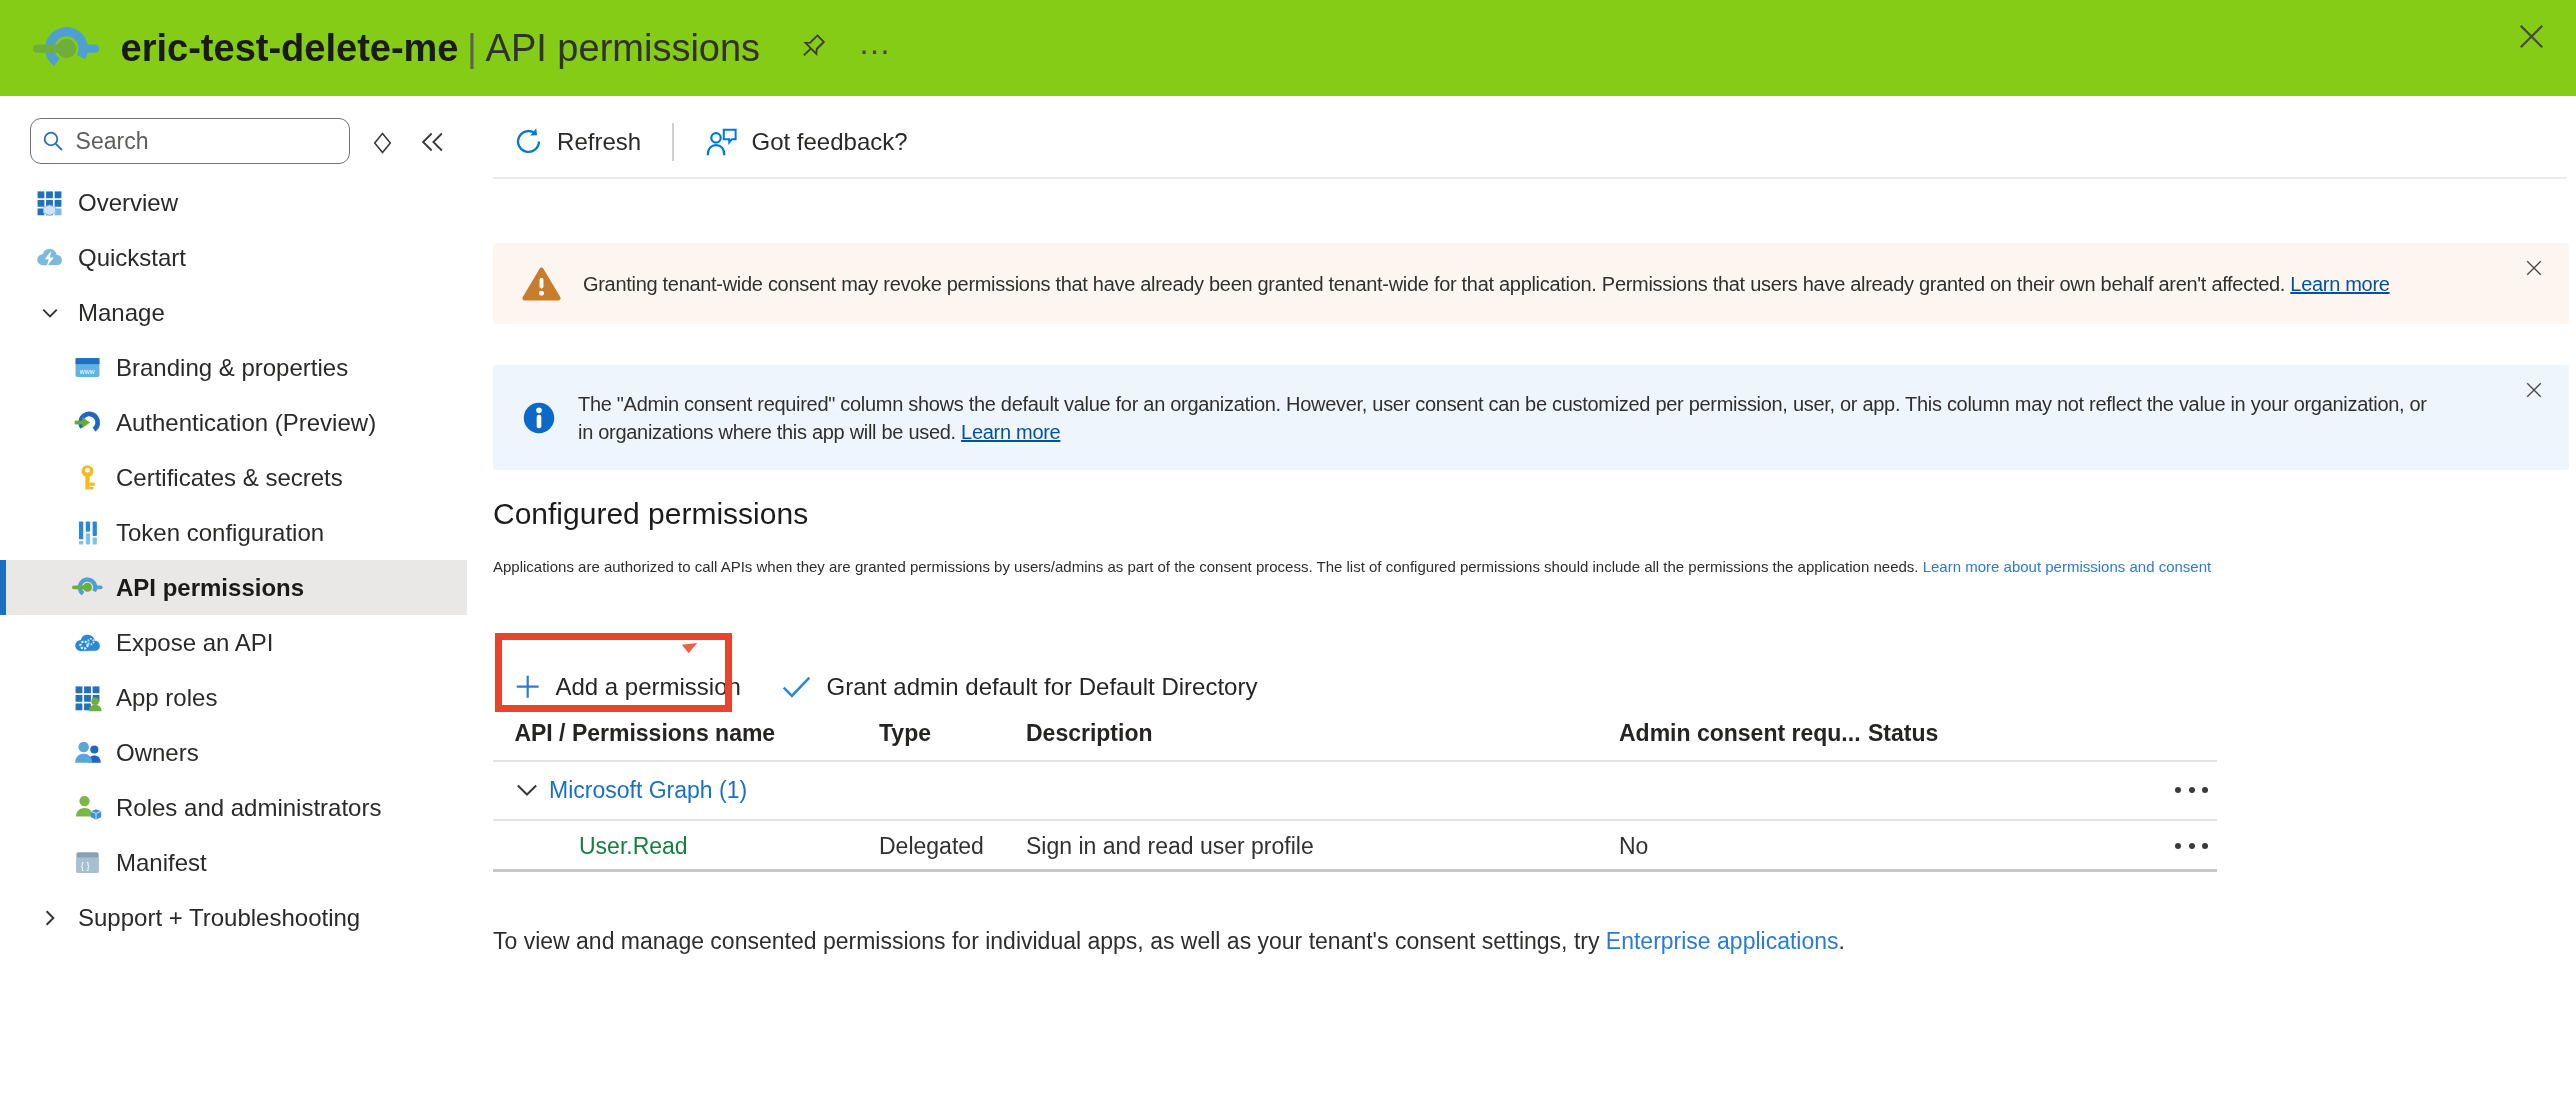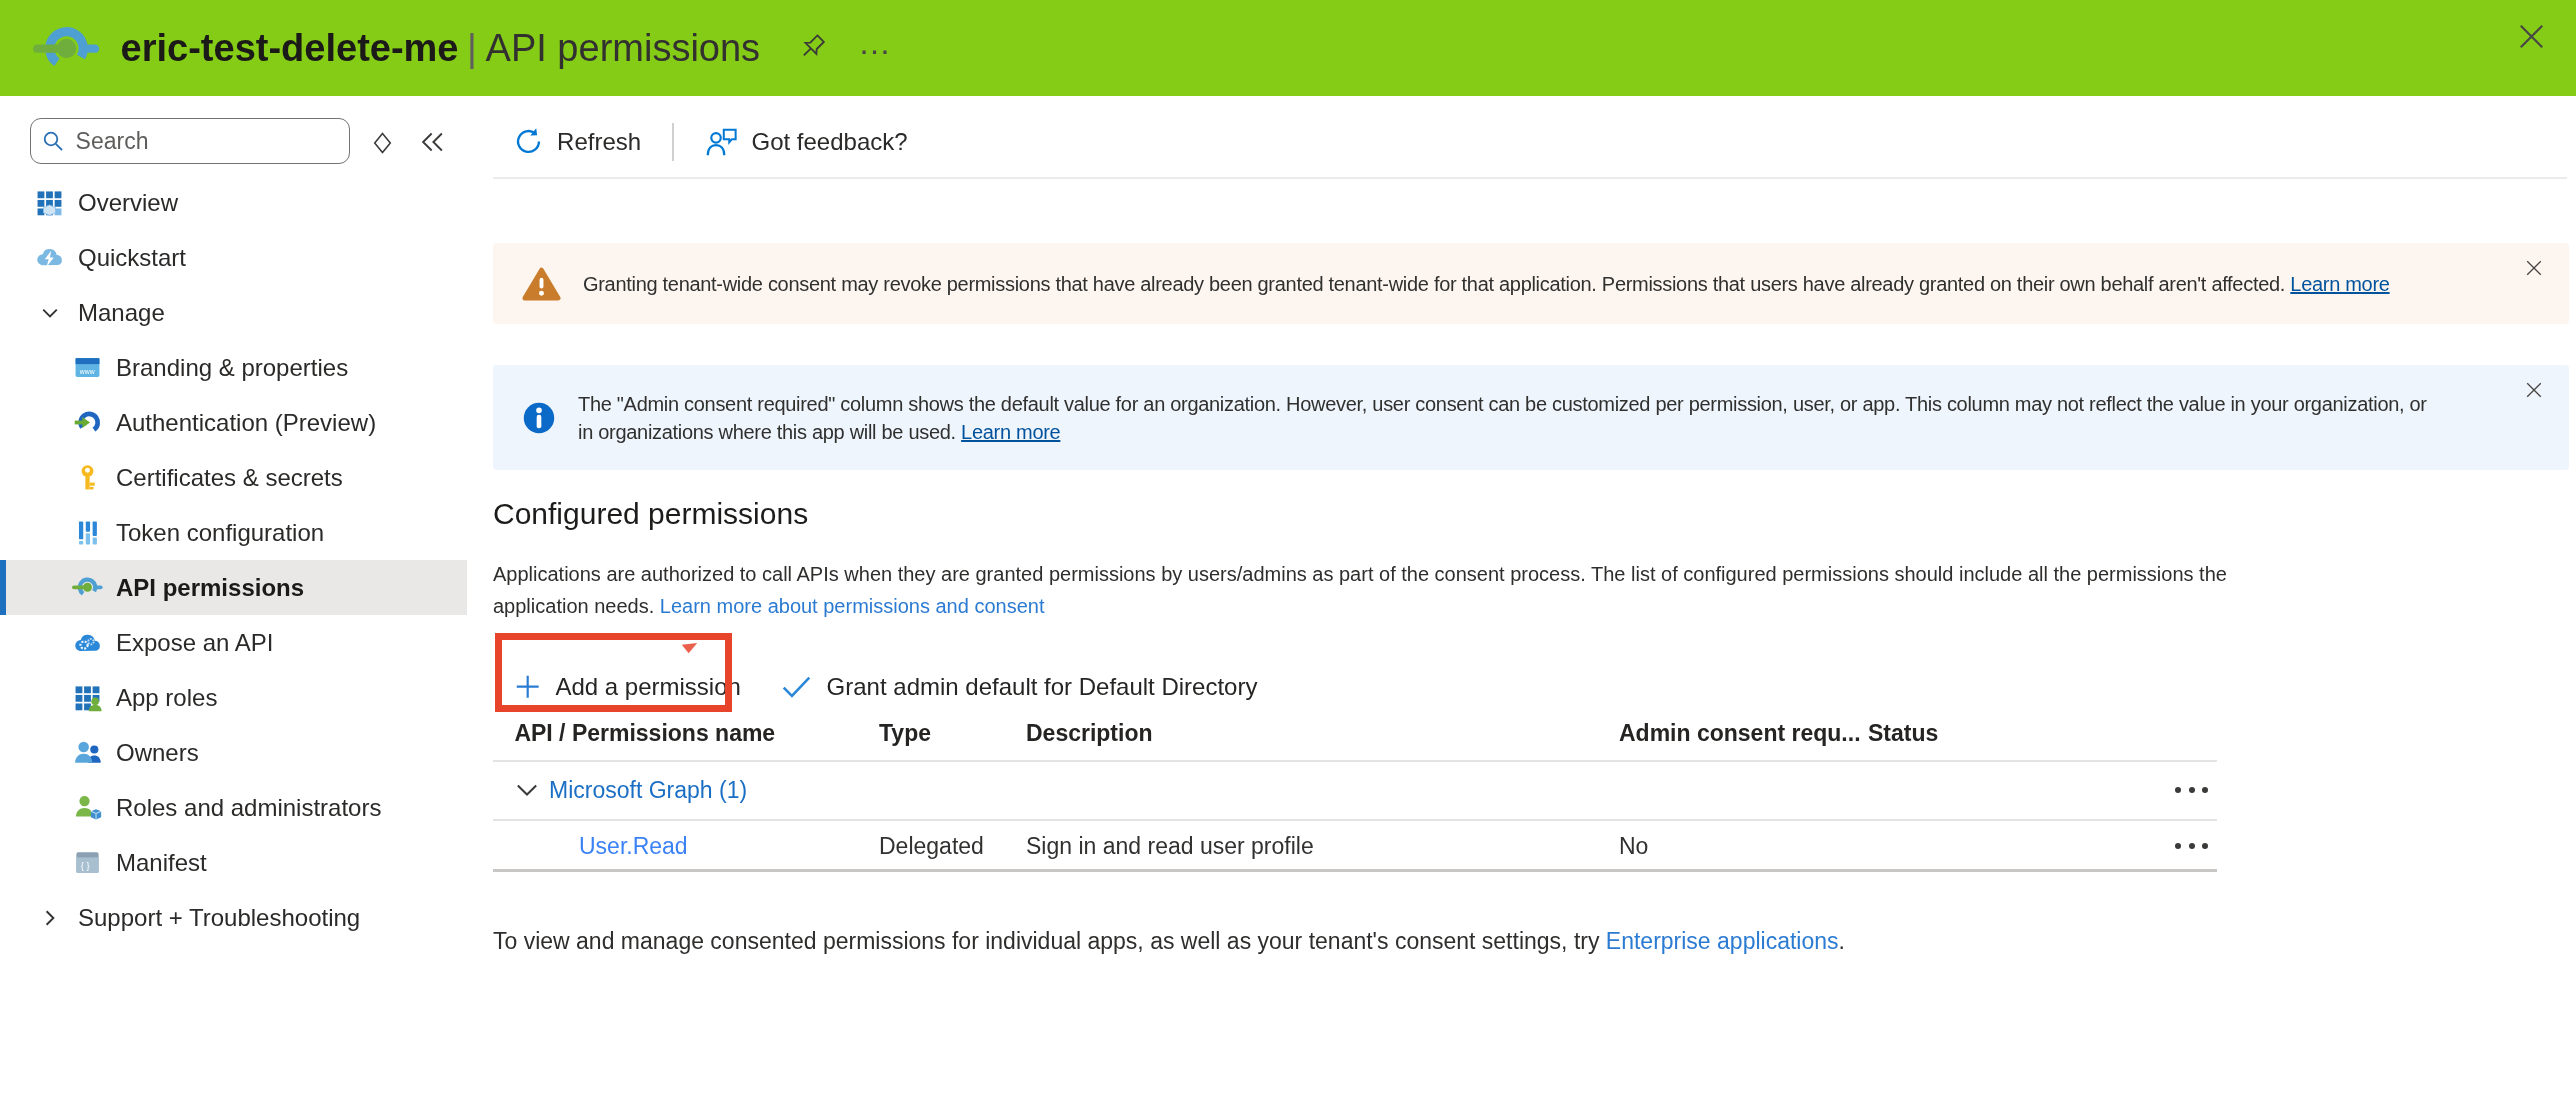--- a/index.html
+++ b/index.html
@@ -62,21 +62,21 @@
   .banner.warning { top:140px; height:81px; background:#fdf6f0; }
   .banner.warning .b-text { white-space:nowrap; }
   .banner.info { top:262px; height:105px; background:#eff5fc; }
   .banner.info .b-text { padding-right:94px; }
   .b-link { color:#00529c; text-decoration:underline; cursor:pointer; }
   .b-close { position:absolute; top:13.7px; right:24px; cursor:pointer; }
 
   .section-title { position:absolute; top:394px; left:0; font-size:30px;
     font-weight:400; color:#1d1c1b; }
   .section-desc { position:absolute; top:448px; left:0; width:1788px;
-    font-size:20px; line-height:32px; color:#2f2e2d;margin-top:7px; }
+    font-size:15px; line-height:32px; color:#2f2e2d; }
   .inline-link { color:#2b7bd3; cursor:pointer; text-decoration:none; }
 
   .actions { position:absolute; top:556px; left:21.4px; height:55px;
     display:flex; align-items:center; font-size:24px; color:#262524; }
   .action-btn { display:flex; align-items:center; cursor:pointer; }
   .action-btn .alabel { margin-left:13.7px; white-space:nowrap; }
   .grant-btn { margin-left:39px; }
 
   .red-box { position:absolute; top:530px; left:1.7px; width:237px; height:79px;
     border:7.7px solid #e8442b; pointer-events:none; z-index:5; }
@@ -88,21 +88,21 @@
   .c-name { left:21.4px; }  .c-type { left:386px; } .c-desc { left:519px;margin-left:14px; }
   .c-admin { left:1126px; } .c-status { left:1375px; }
   .hr { position:absolute; left:0; width:1724px; height:1.7px; background:#e6e4e2; }
   .hr1 { top:50px; } .hr2 { top:109px; }
   .hr3 { top:159px; height:2.6px; background:#c9c7c5; }
   .row-group { position:absolute; top:51px; height:57px; width:1724px; }
   .row-perm { position:absolute; top:111px; height:49px; width:1724px; }
   .row-group .t-cell, .row-perm .t-cell { top:50%; transform:translateY(-50%); }
   .group-chevron { position:absolute; left:21.4px; top:50%; transform:translateY(-50%); cursor:pointer; }
   .group-link { left:56px; color:#1a6fc4; cursor:pointer; }
-  .perm-link { left:86px; color:#3b82f6; cursor:pointer; }
+  .perm-link { left:86px; color:#15803d; cursor:pointer; }
   .more-dots { position:absolute; right:8.6px; top:50%; transform:translateY(-50%);
     cursor:pointer; display:flex; gap:7.7px; }
   .more-dots i { width:6px; height:6px; border-radius:50%; background:#3b3a39; }
 
   .footer-note { position:absolute; left:0; top:825px; font-size:23px; color:#2f2e2d; }
 </style>
 </head>
 <body>
 
 <div class="page-header">

